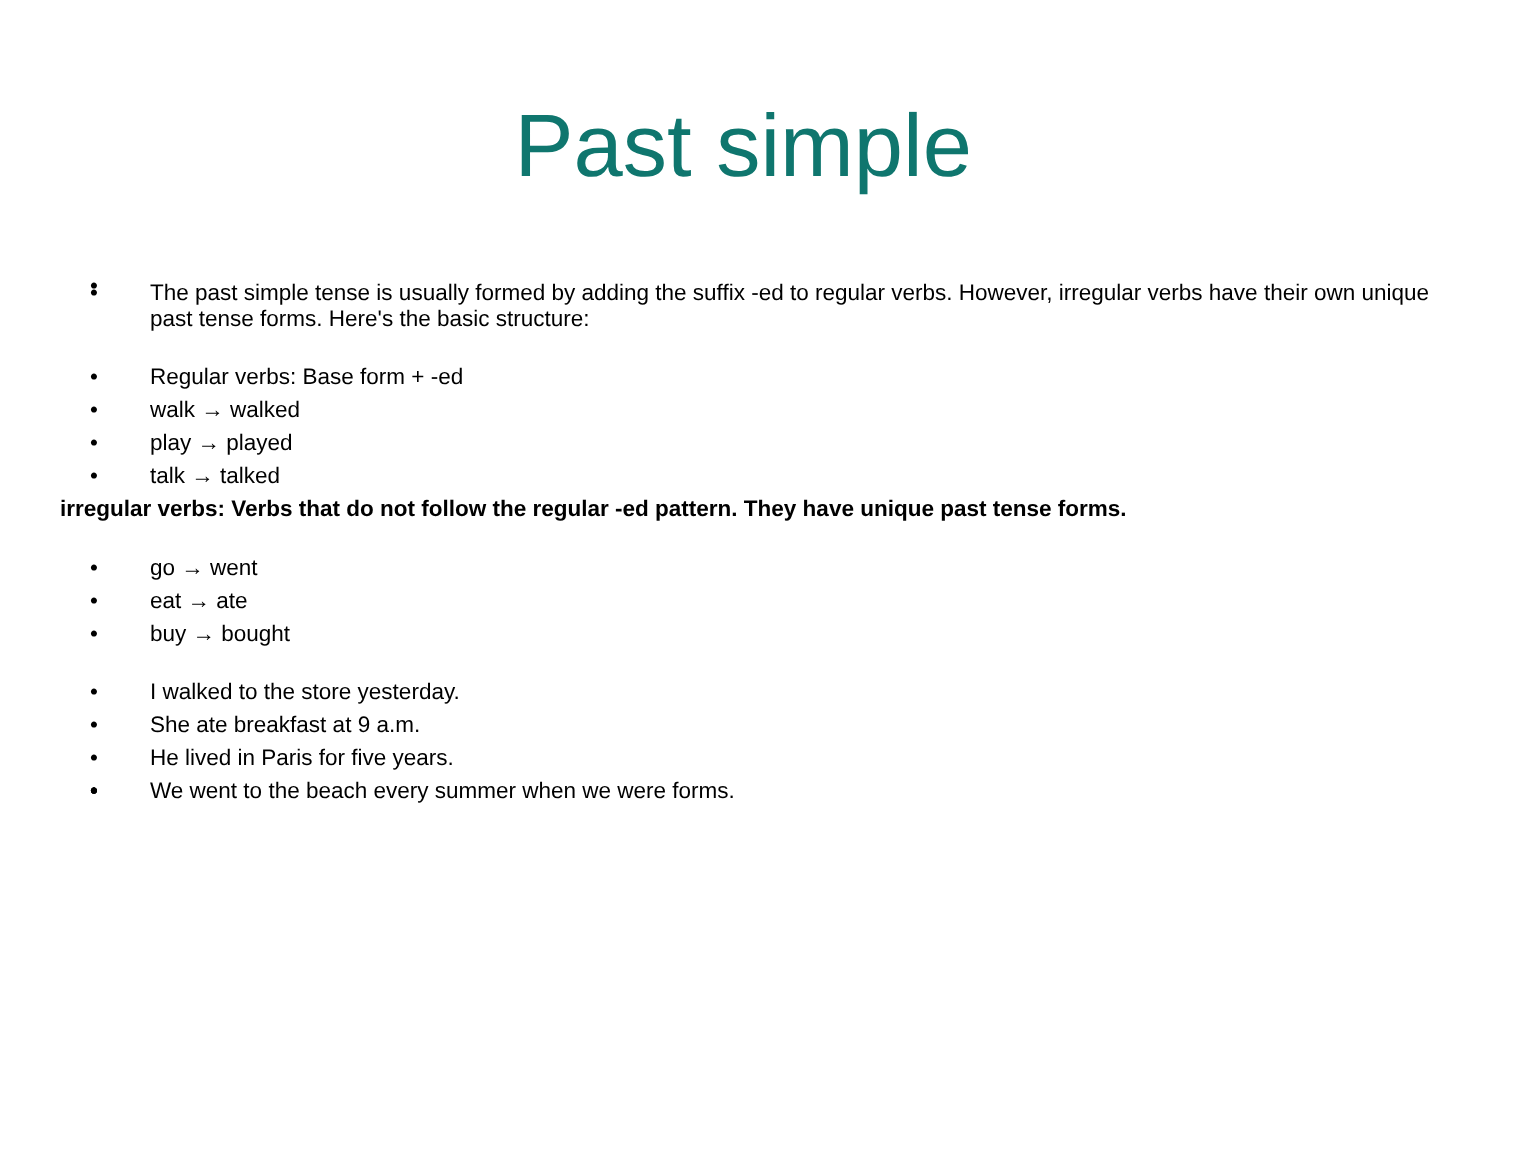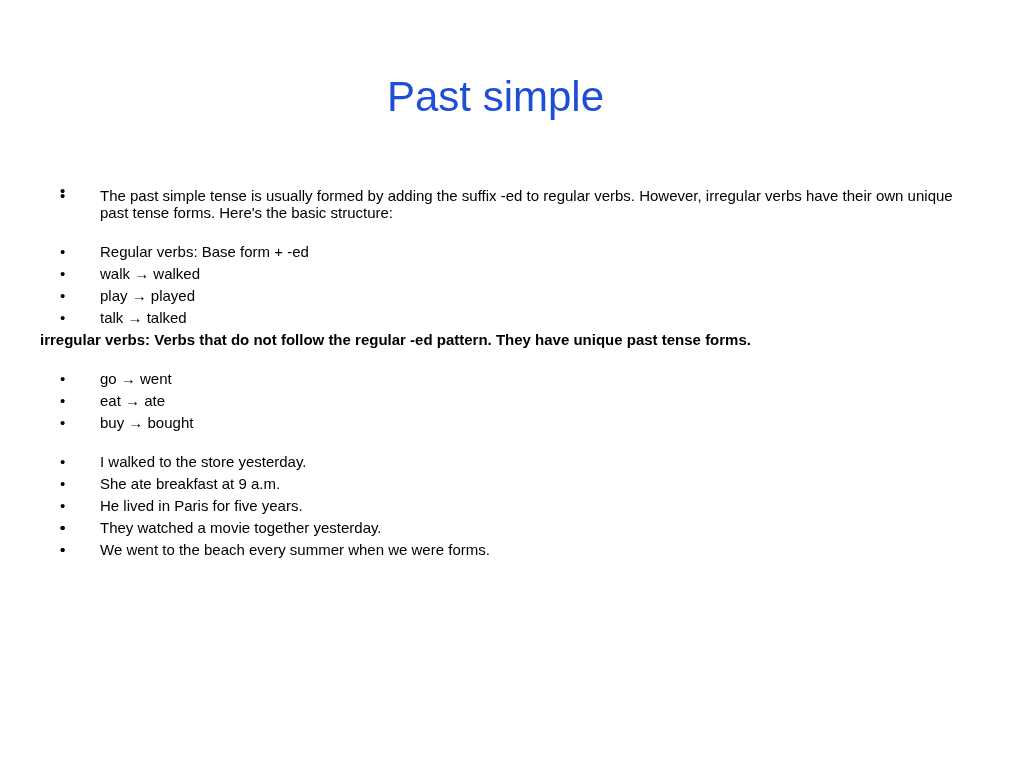--- a/index.html
+++ b/index.html
@@ -20,25 +20,25 @@
       left: 0; top: 0;
       width: 1024px; height: 768px;
       background: #ffffff;
     }
     .title {
       position: absolute;
       left: 0;
       top: 62px;
       width: 991px;
       text-align: center;
-      font-size: 42px;
+      font-size: 59px;
       line-height: 70px;
       font-weight: normal;
       margin: 0;
-      color: #1d4ed8;
+      color: #0f766e;
     }
     .body {
       position: absolute;
       left: 60px;
       top: 182px;
       width: 920px;
       font-size: 15px;
       color: #000000;
     }
     .row {
@@ -129,21 +129,20 @@
       <span>He lived in Paris for five years.</span>
     </div>
     <div class="row bullet-row gap-5">
       <span class="bullet">•</span>
     </div>
     <div class="row bullet-row gap-5">
       <span class="bullet">•</span>
     </div>
     <div class="row bullet-row gap-5">
       <span class="bullet">•</span>
-      <span>They watched a movie together yesterday.</span>
     </div>
     <div class="row bullet-row gap-5">
       <span class="bullet">•</span>
     </div>
     <div class="row bullet-row gap-5">
       <span class="bullet">•</span>
       <span>We went to the beach every summer when we were forms.</span>
     </div>
   </div>
 </div>

